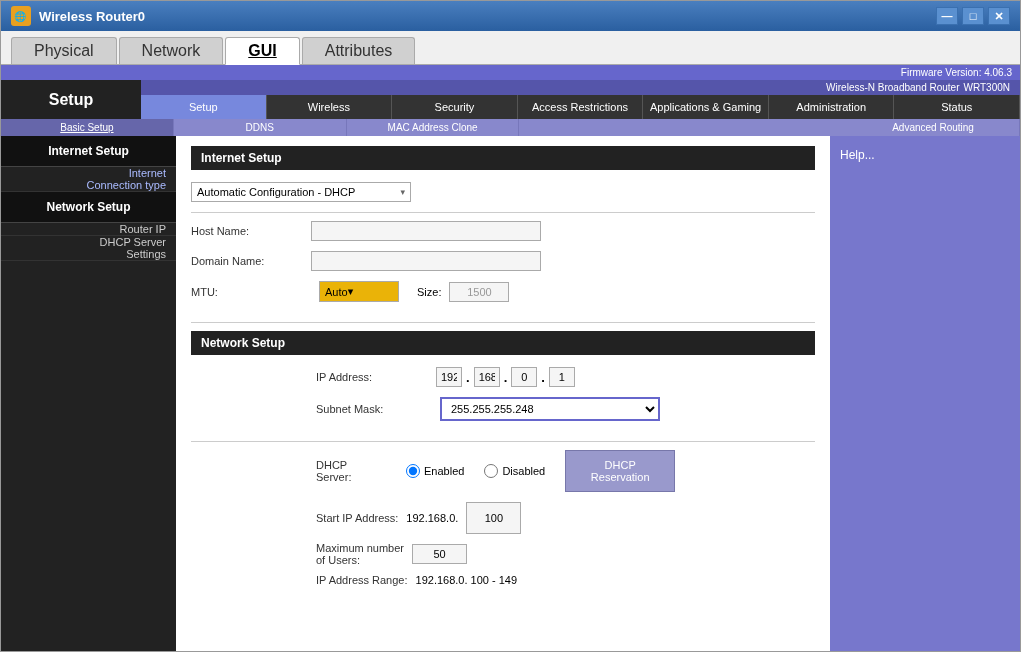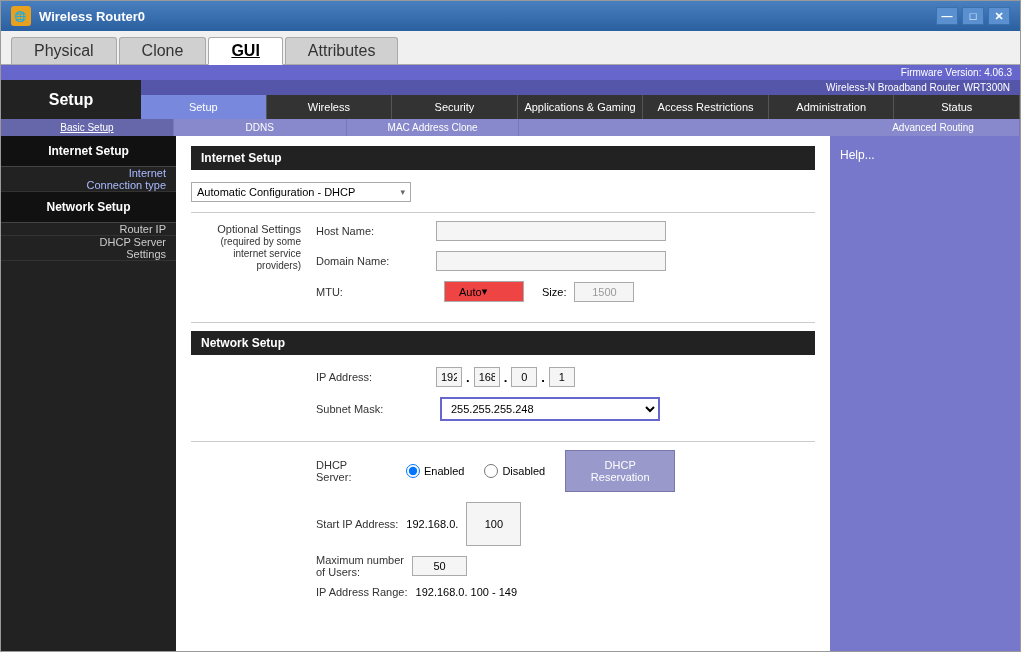--- a/index.html
+++ b/index.html
@@ -69,50 +69,50 @@
     .ip-dot { font-weight: bold; font-size: 13px; padding: 0 2px; }
 
     .subnet-row { display: flex; align-items: center; gap: 4px; }
     .subnet-select { border: 2px solid #6666cc; padding: 3px 5px; font-size: 11px; background: white; width: 220px; }
 
     .radio-row { display: flex; align-items: center; gap: 20px; }
     .radio-option { display: flex; align-items: center; gap: 4px; font-size: 11px; }
     .radio-input { width: 14px; height: 14px; }
 
     .dhcp-btn { background: #9999cc; color: white; border: 1px solid #7777aa; padding: 8px 14px; font-size: 11px; cursor: pointer; width: 110px; text-align: center; }
-    .start-ip-input { width: 55px; border: 1px solid #aaa; padding: 15px 4px; text-align: center; font-size: 11px; background: #f5f5f5; }
+    .start-ip-input { width: 55px; border: 1px solid #aaa; padding: 9px 4px; text-align: center; font-size: 11px; background: #f5f5f5; }
     .max-input { width: 55px; border: 1px solid #aaa; padding: 3px 4px; text-align: center; font-size: 11px; background: #f5f5f5; }
 
     
     .help-panel { width: 190px; background: #7777cc; color: white; padding: 12px 10px; font-size: 12px; display: flex; flex-direction: column; }
     .help-text { font-size: 12px; color: white; }
 
     .mtu-row { display: flex; align-items: center; gap: 8px; }
-    .mtu-select { border: 1px solid #aaa; padding: 3px 14px; font-size: 11px; background: #ef4444; display: flex; align-items: center; width: 80px; cursor: pointer; }
+    .mtu-select { border: 1px solid #aaa; padding: 3px 5px; font-size: 11px; background: #eab308; display: flex; align-items: center; width: 80px; cursor: pointer; }
     .mtu-size-label { font-size: 11px; }
     .mtu-size-input { width: 60px; border: 1px solid #aaa; padding: 3px 4px; text-align: center; font-size: 11px; background: #f5f5f5; color: #999; }
   </style>
 </head>
 <body>
 
 <div class="window">
 
   <div class="titlebar">
     <div class="titlebar-icon">🌐</div>
     <span class="titlebar-title">Wireless Router0</span>
     <div class="titlebar-controls">
       <div class="titlebar-btn">—</div>
       <div class="titlebar-btn">□</div>
       <div class="titlebar-btn">✕</div>
     </div>
   </div>
 
   <div class="tabbar">
     <div class="tab">Physical</div>
-    <div class="tab">Clone</div>
+    <div class="tab">Network</div>
     <div class="tab active">GUI</div>
     <div class="tab">Attributes</div>
   </div>
 
   <div class="router-ui">
 
     <div class="firmware-bar">
       <span>Firmware Version: 4.06.3</span>
     </div>
 
@@ -122,22 +122,22 @@
       </div>
       <div class="nav-right">
         <div class="nav-info-bar">
           <span>Wireless-N Broadband Router</span>
           <span>WRT300N</span>
         </div>
         <div class="nav-tabs">
           <div class="nav-tab nav-tab-setup active">Setup</div>
           <div class="nav-tab">Wireless</div>
           <div class="nav-tab">Security</div>
+          <div class="nav-tab">Access Restrictions</div>
           <div class="nav-tab">Applications &amp; Gaming</div>
-          <div class="nav-tab">Access Restrictions</div>
           <div class="nav-tab">Administration</div>
           <div class="nav-tab">Status</div>
         </div>
       </div>
     </div>
 
     <div class="sub-nav">
       <div class="sub-nav-item active">Basic Setup</div>
       <div class="sub-nav-item">DDNS</div>
       <div class="sub-nav-item">MAC Address Clone</div>
@@ -163,21 +163,20 @@
         <div class="form-row">
           <div class="dropdown">
             <span>Automatic Configuration - DHCP</span>
             <span class="dropdown-arrow">▾</span>
           </div>
         </div>
 
         <div class="divider"></div>
 
         <div style="display:flex; gap: 15px; align-items: flex-start; margin-bottom: 10px;">
-          <div style="min-width:110px; font-size:11px; color:#333; text-align:right; padding-top: 2px;">Optional Settings<br><span style="font-size:10px;">(required by some<br>internet service<br>providers)</span></div>
           <div>
             <div class="form-row">
               <span class="form-label">Host Name:</span>
               <input class="form-input form-input-wide" type="text" style="">
             </div>
             <div class="form-row">
               <span class="form-label">Domain Name:</span>
               <input class="form-input form-input-wide" type="text" style="">
             </div>
             <div class="form-row mtu-row">

